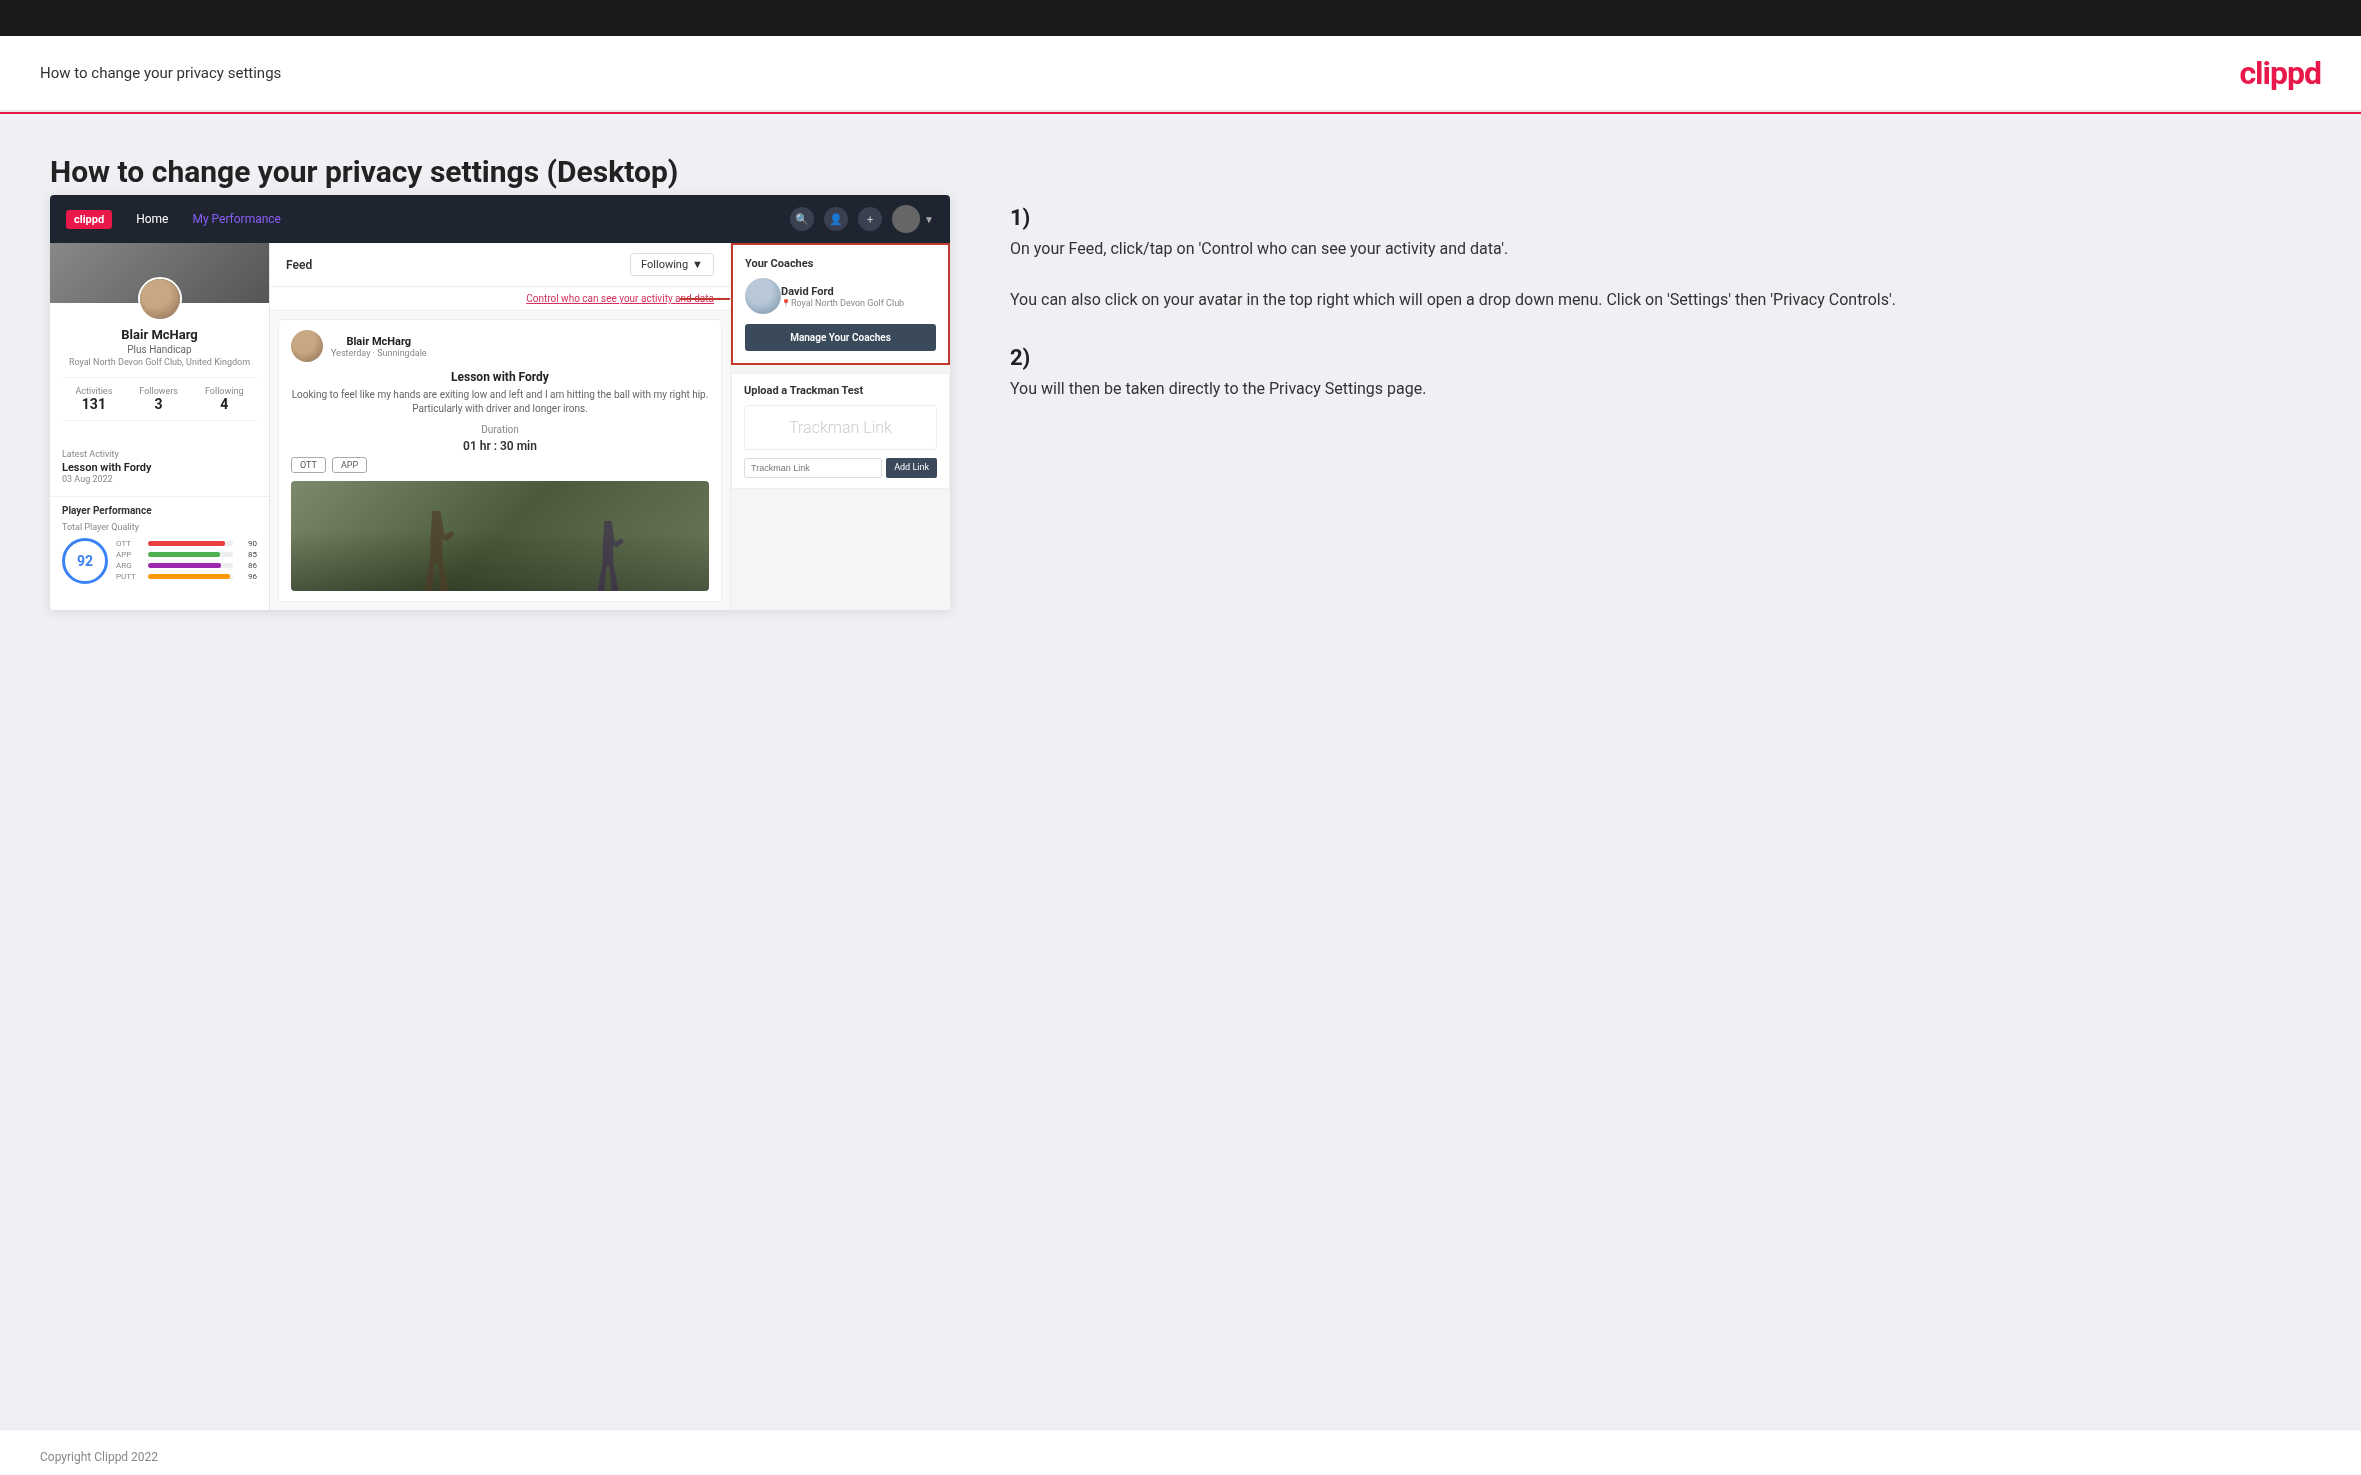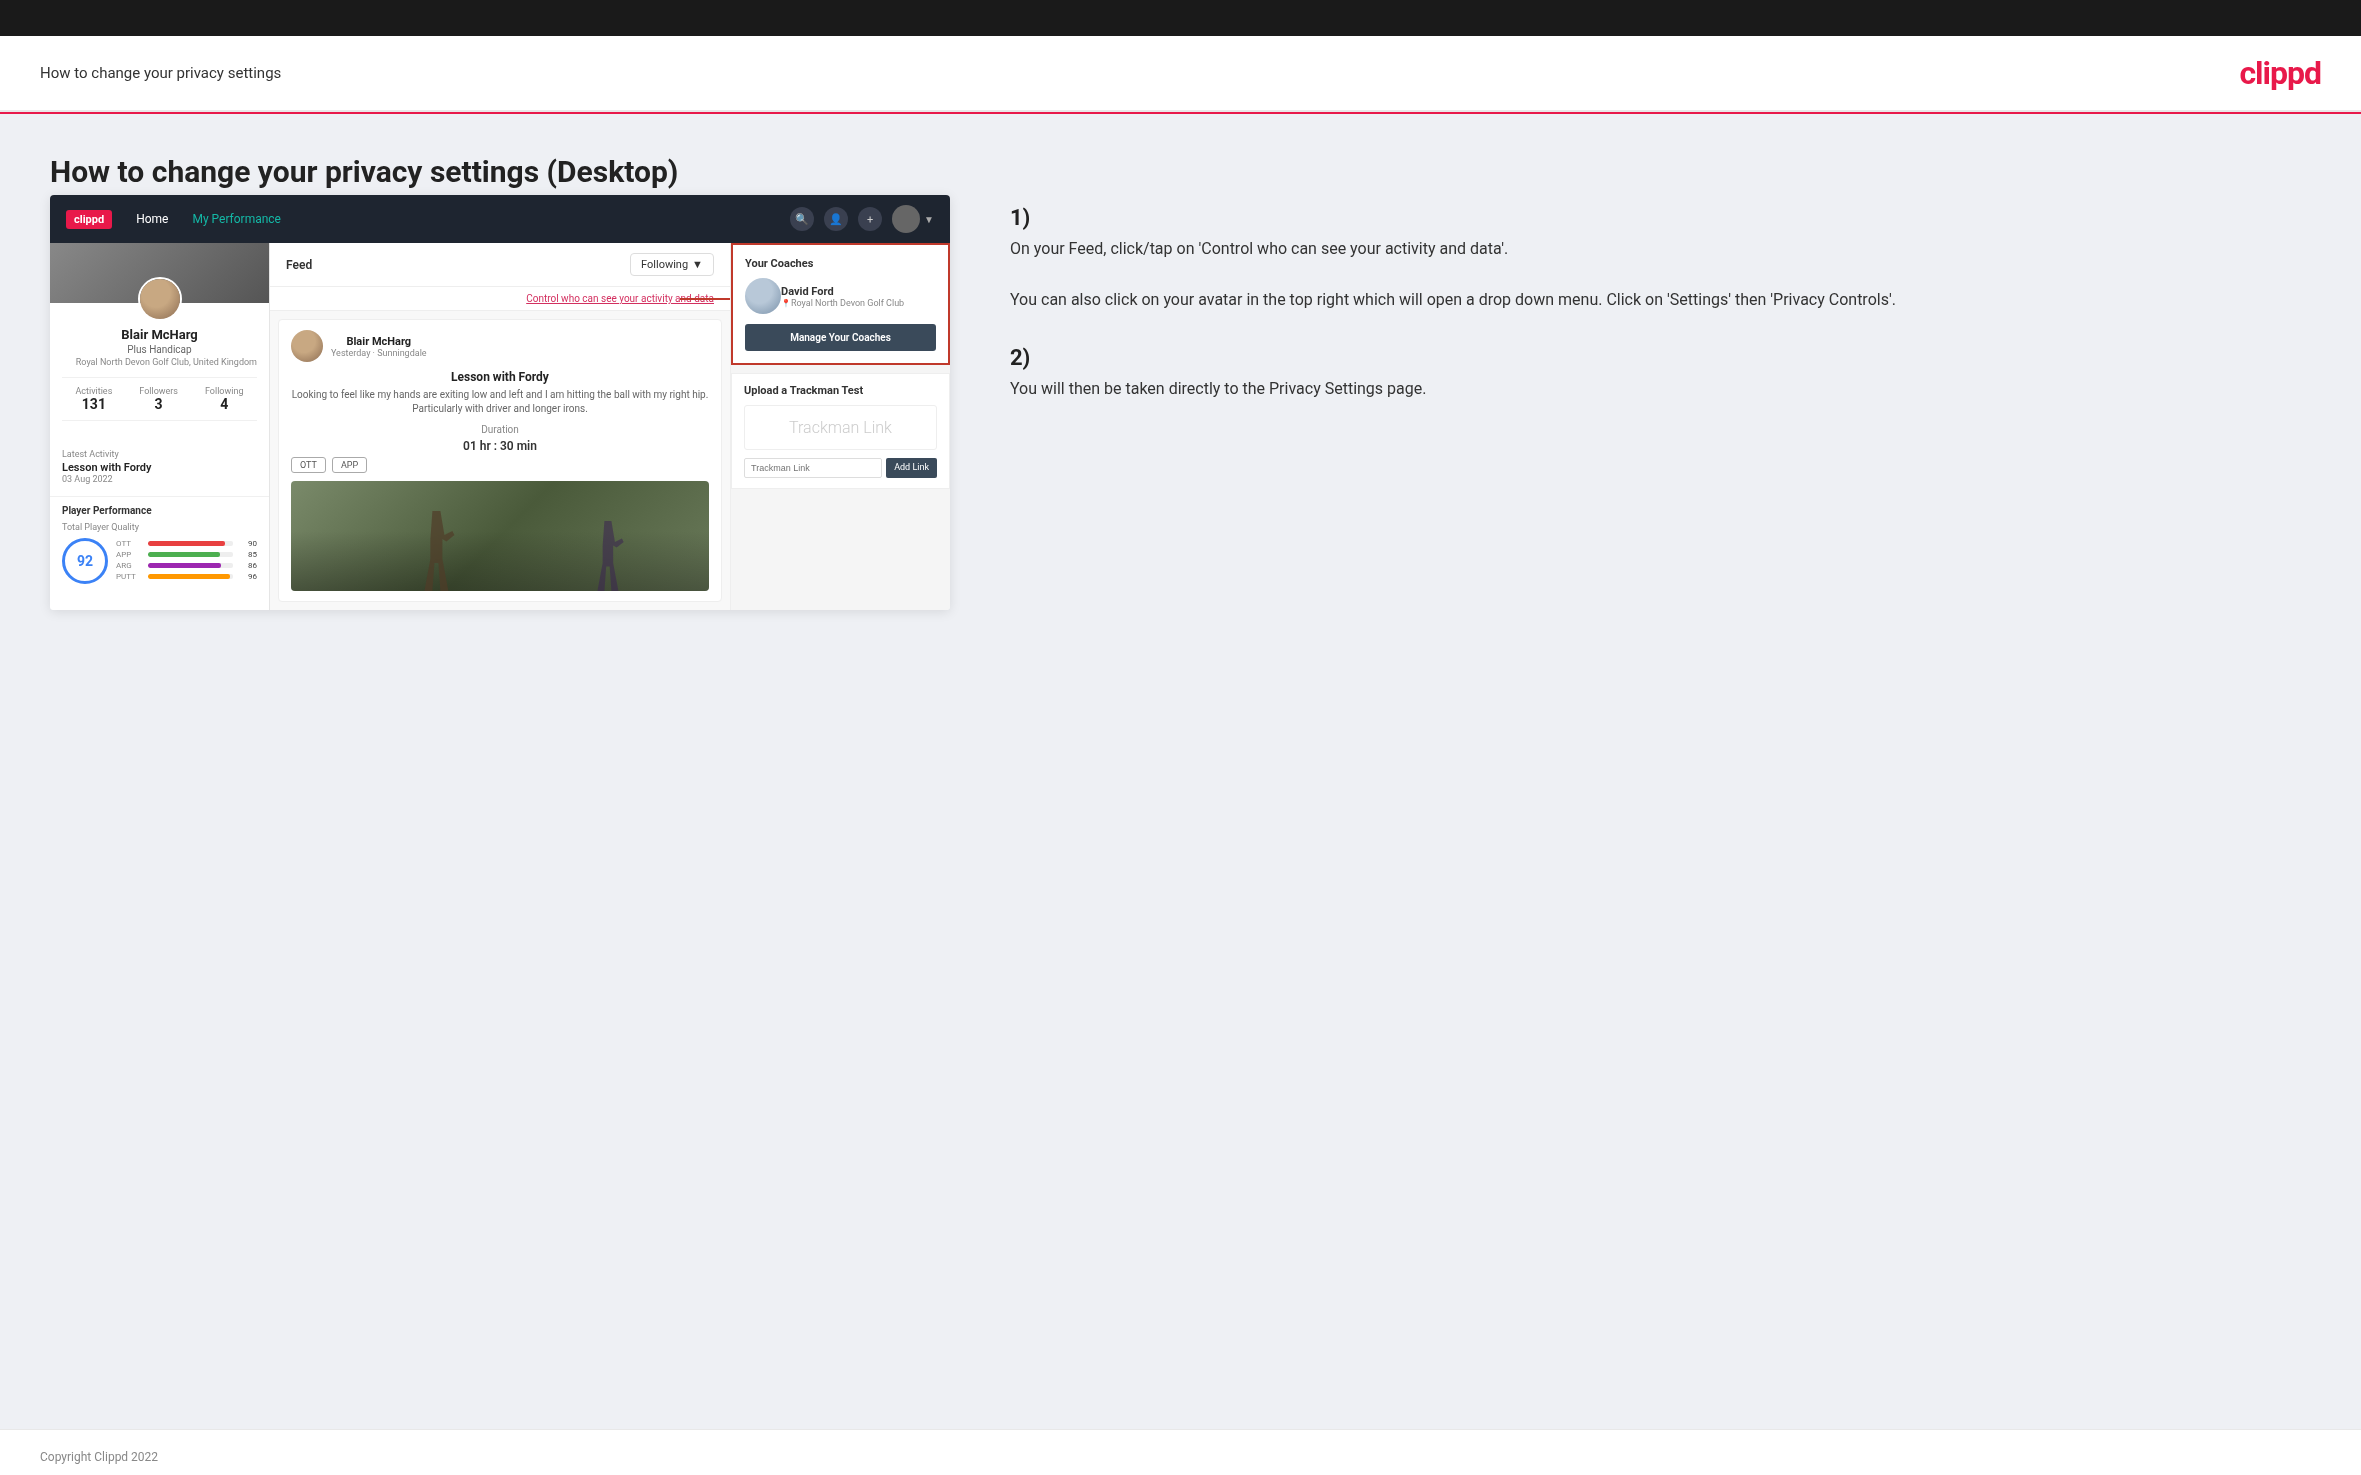--- a/index.html
+++ b/index.html
@@ -85,21 +85,21 @@
       color: #e8194a;
       font-weight: 700;
       font-size: 14px;
       background: #e8194a;
       color: white;
       padding: 3px 8px;
       border-radius: 3px;
       font-size: 11px;
     }
     .app-nav-link {
-      color: #14b8a6;
+      color: #8b5cf6;
       font-size: 12px;
       cursor: pointer;
     }
     .app-nav-link.active {
       color: #fff;
     }
     .app-nav-spacer { flex: 1; }
     .app-nav-icons {
       display: flex;
       gap: 10px;
@@ -182,21 +182,20 @@
     }
     .profile-handicap {
       font-size: 10px;
       color: #666;
       margin-bottom: 2px;
     }
     .profile-club {
       font-size: 9px;
       color: #888;
       margin-bottom: 10px;
-      text-align: right;
     }
     .profile-stats {
       display: flex;
       justify-content: space-around;
       border-top: 1px solid #f0f0f0;
       border-bottom: 1px solid #f0f0f0;
       padding: 8px 0;
       margin-bottom: 10px;
     }
     .stat-item { text-align: center; }

